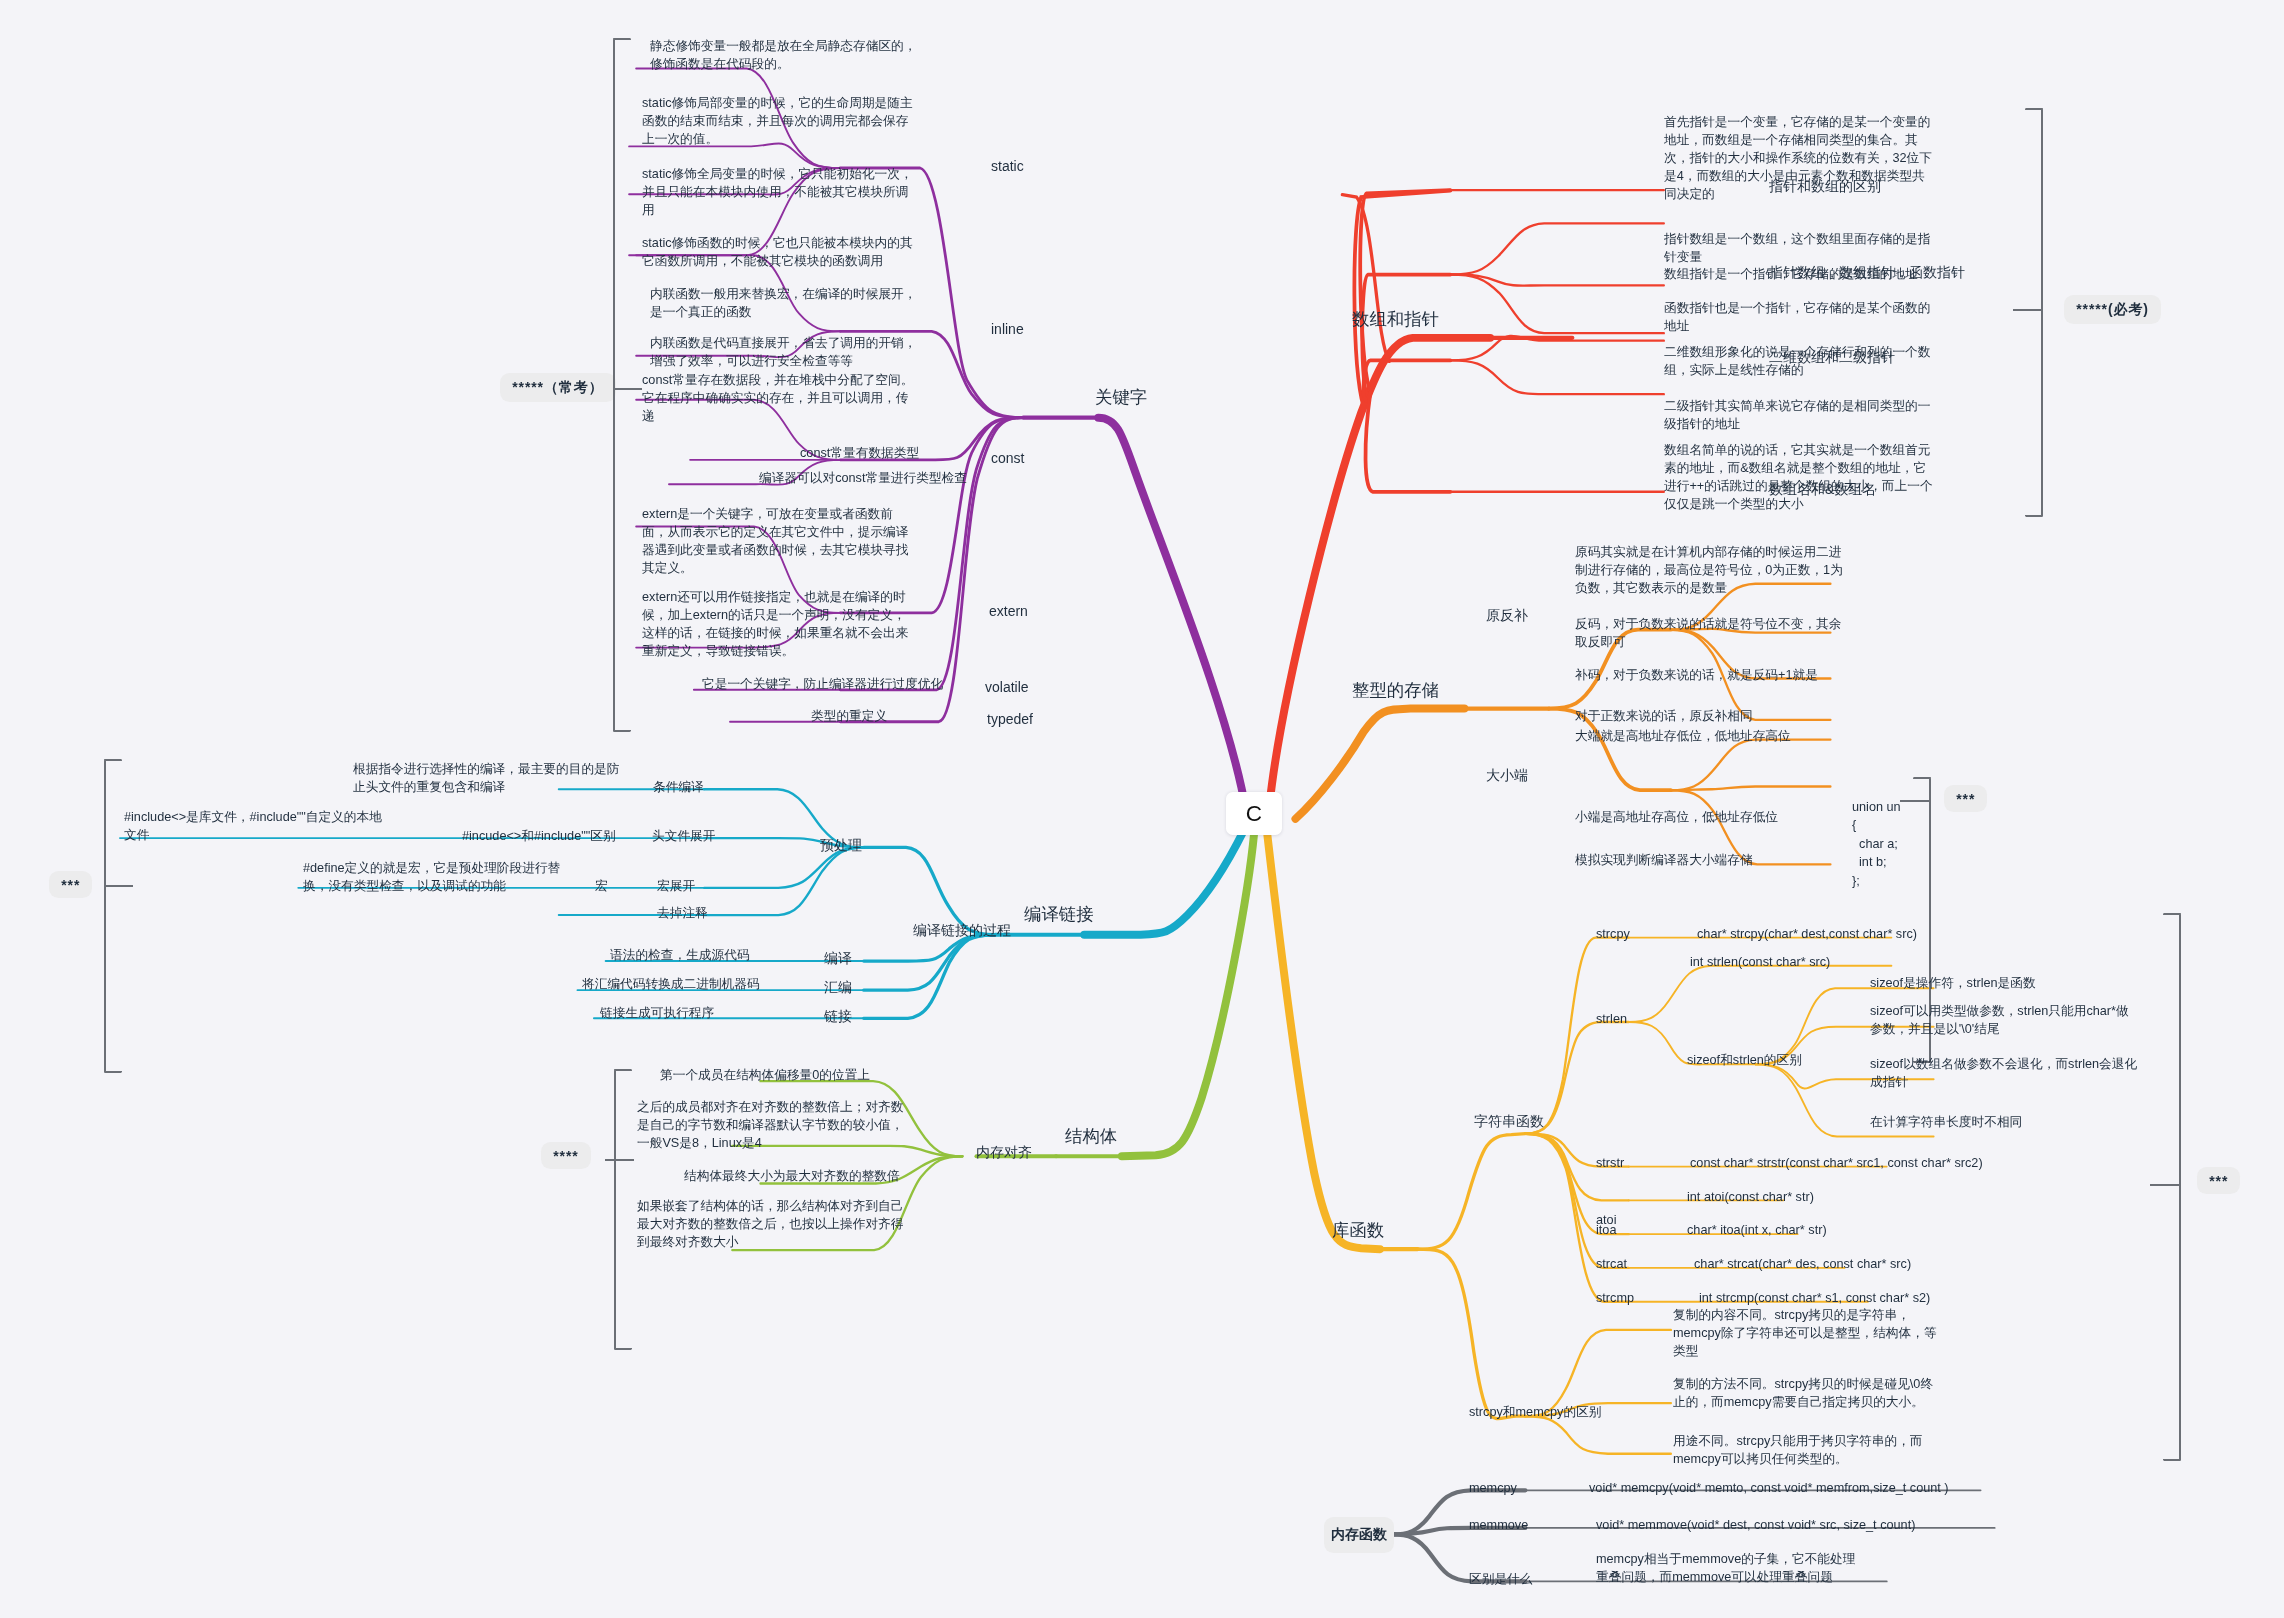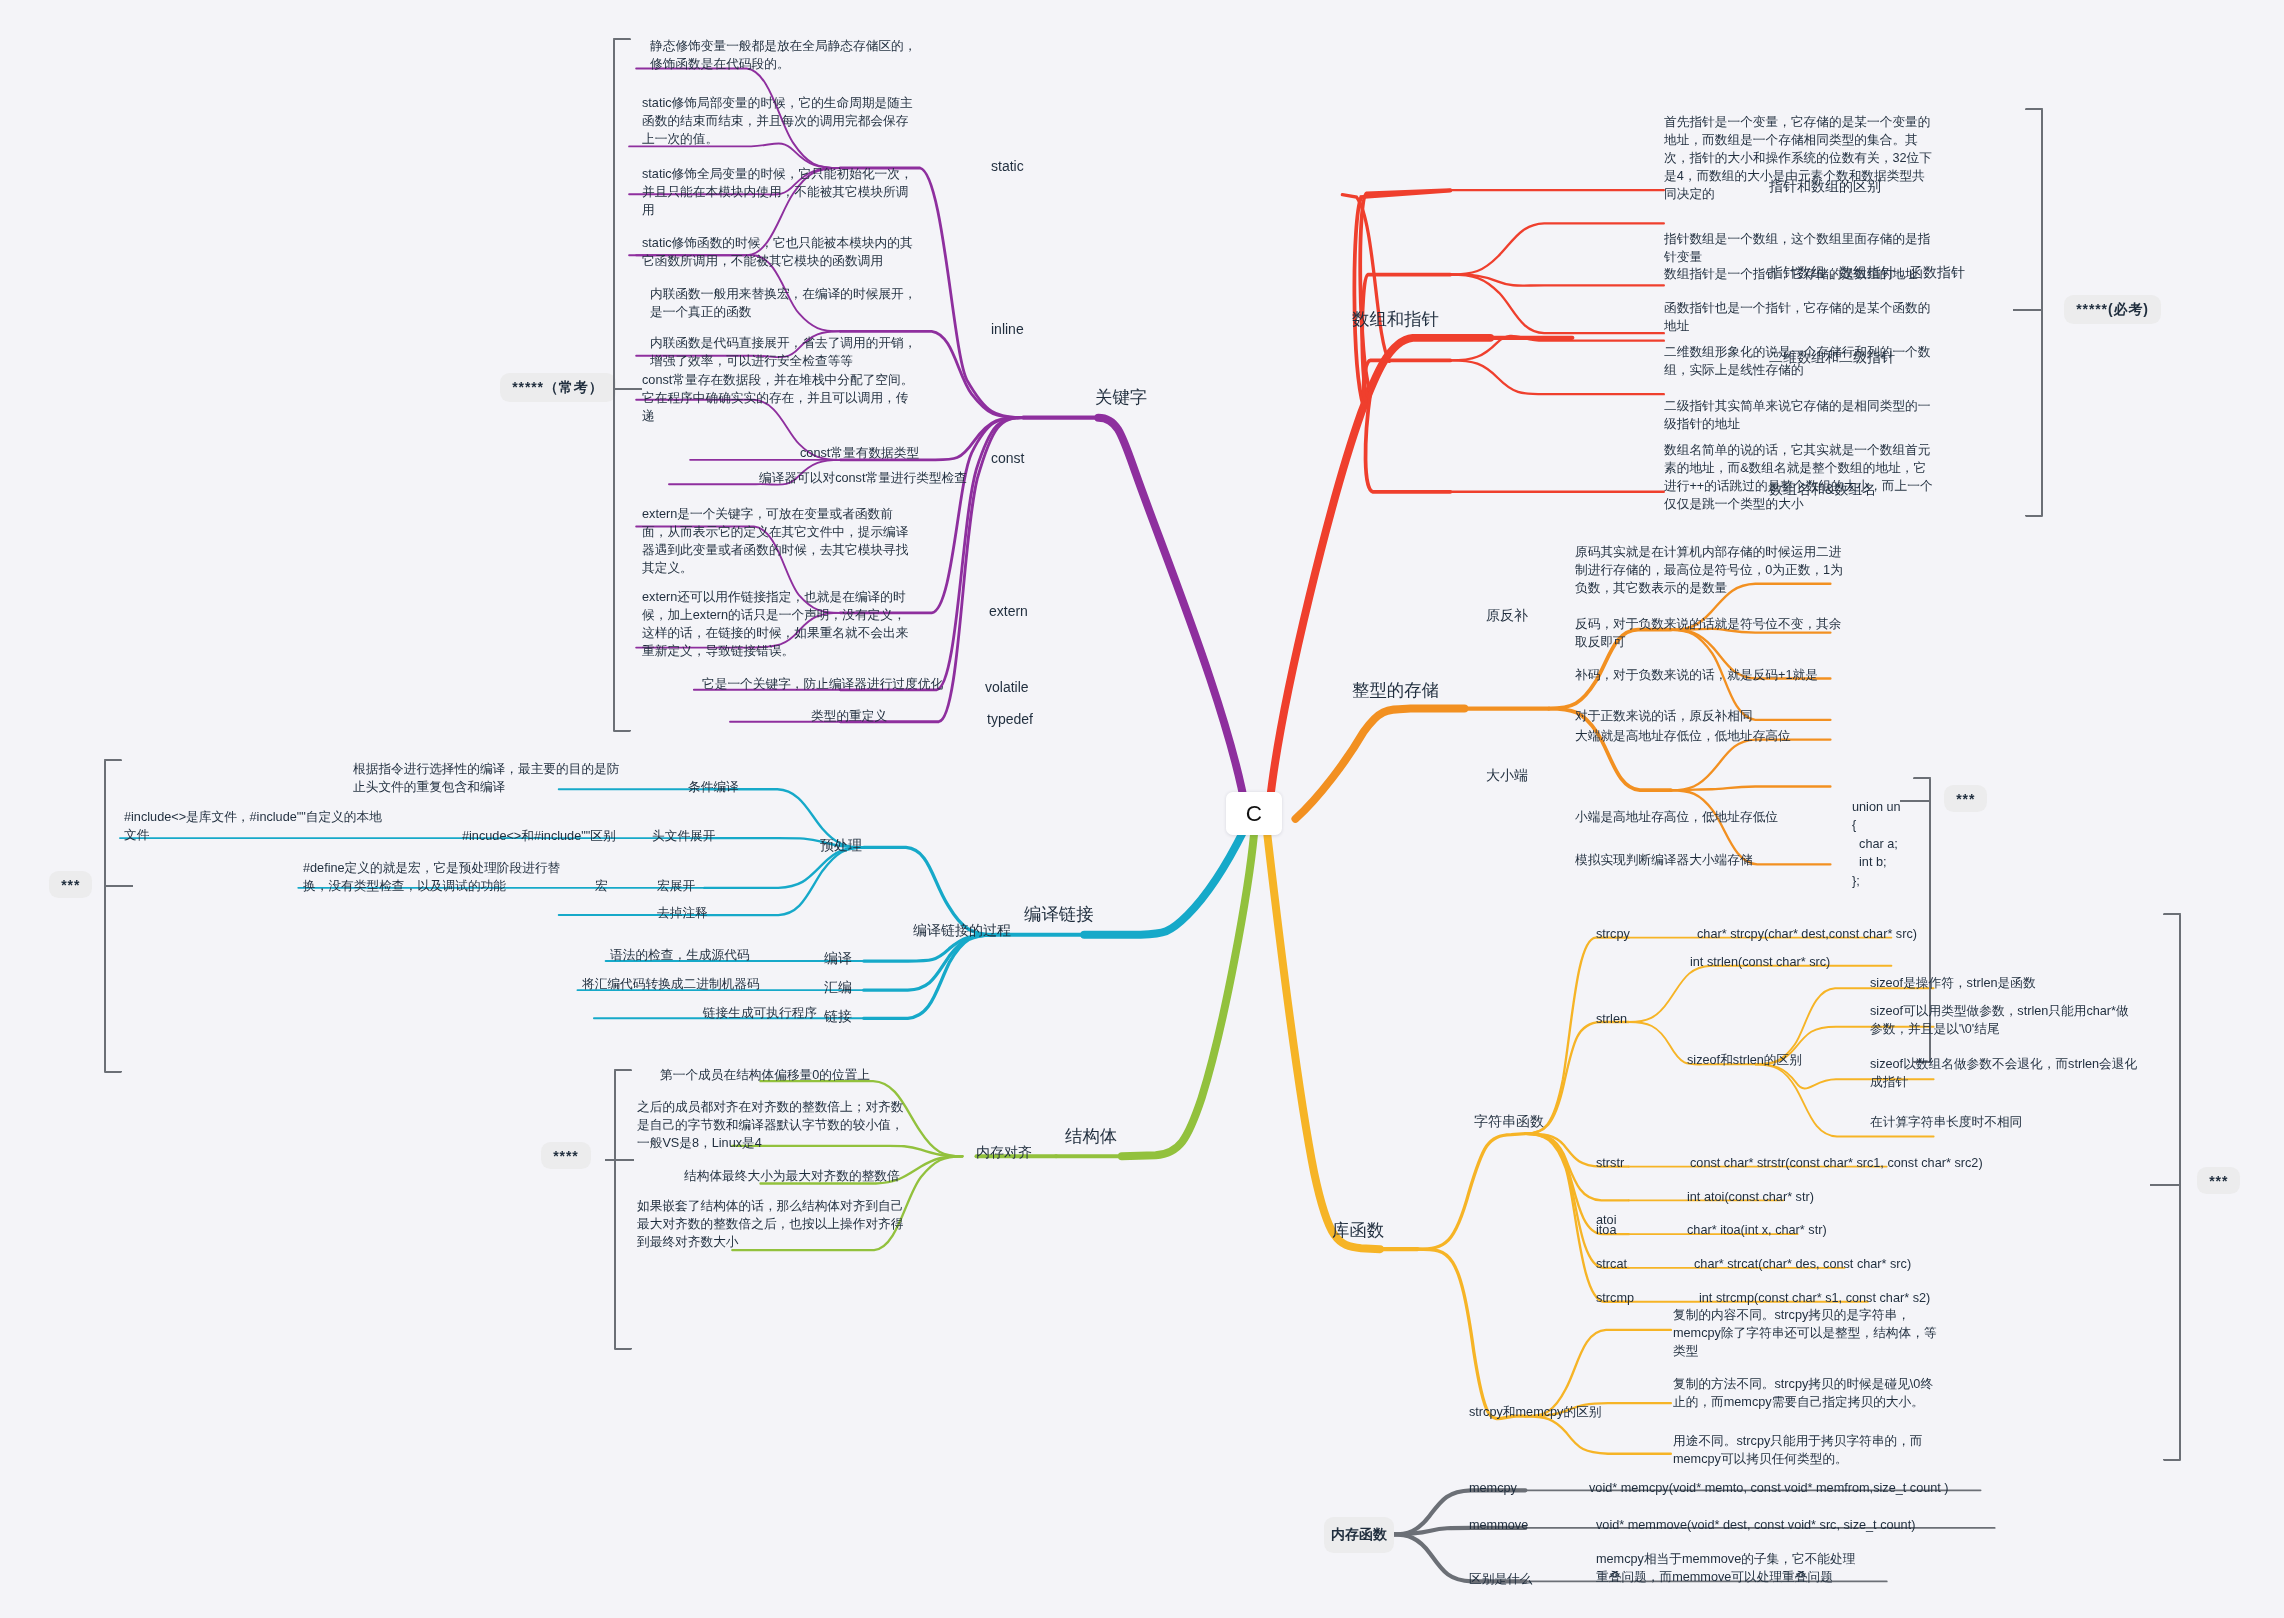--- a/index.html
+++ b/index.html
@@ -323,37 +323,37 @@
   char a;
   int b;
 };</div>
 
   <div class="txt t-md" style="left:913px;top:921px;">编译链接的过程</div>
   <div class="txt t-md" style="left:820px;top:836px;">预处理</div>
   <div class="txt t-md" style="left:824px;top:949px;">编译</div>
   <div class="txt t-md" style="left:824px;top:978px;">汇编</div>
   <div class="txt t-md" style="left:824px;top:1007px;">链接</div>
 
-  <div class="txt t-sm" style="left:688px;top:778px;">条件编译</div>
+  <div class="txt t-sm" style="left:653px;top:778px;">条件编译</div>
   <div class="txt t-sm" style="left:652px;top:827px;">头文件展开</div>
   <div class="txt t-sm" style="left:657px;top:877px;">宏展开</div>
   <div class="txt t-sm" style="left:657px;top:904px;">去掉注释</div>
 
   <div class="txt t-sm" style="left:353px;top:760px;width:291px;">根据指令进行选择性的编译，最主要的目的是防
 止头文件的重复包含和编译</div>
   <div class="txt t-sm" style="left:462px;top:827px;">#incude&lt;&gt;和#include""区别</div>
   <div class="txt t-sm" style="left:124px;top:808px;width:291px;">#include&lt;&gt;是库文件，#include""自定义的本地
 文件</div>
   <div class="txt t-sm" style="left:595px;top:877px;">宏</div>
   <div class="txt t-sm" style="left:303px;top:859px;width:291px;">#define定义的就是宏，它是预处理阶段进行替
 换，没有类型检查，以及调试的功能</div>
 
   <div class="txt t-sm" style="left:610px;top:946px;width:207px;">语法的检查，生成源代码</div>
   <div class="txt t-sm" style="left:582px;top:975px;width:235px;">将汇编代码转换成二进制机器码</div>
-  <div class="txt t-sm" style="left:600px;top:1004px;width:217px;text-align:right;">链接生成可执行程序</div>
+  <div class="txt t-sm" style="left:600px;top:1004px;width:217px;">链接生成可执行程序</div>
 
   <div class="txt t-md" style="left:976px;top:1143px;">内存对齐</div>
   <div class="txt t-sm" style="left:660px;top:1066px;width:263px;">第一个成员在结构体偏移量0的位置上</div>
   <div class="txt t-sm" style="left:637px;top:1098px;width:319px;">之后的成员都对齐在对齐数的整数倍上；对齐数
 是自己的字节数和编译器默认字节数的较小值，
 一般VS是8，Linux是4</div>
   <div class="txt t-sm" style="left:684px;top:1167px;width:272px;">结构体最终大小为最大对齐数的整数倍</div>
   <div class="txt t-sm" style="left:637px;top:1197px;width:319px;">如果嵌套了结构体的话，那么结构体对齐到自己
 最大对齐数的整数倍之后，也按以上操作对齐得
 到最终对齐数大小</div>

